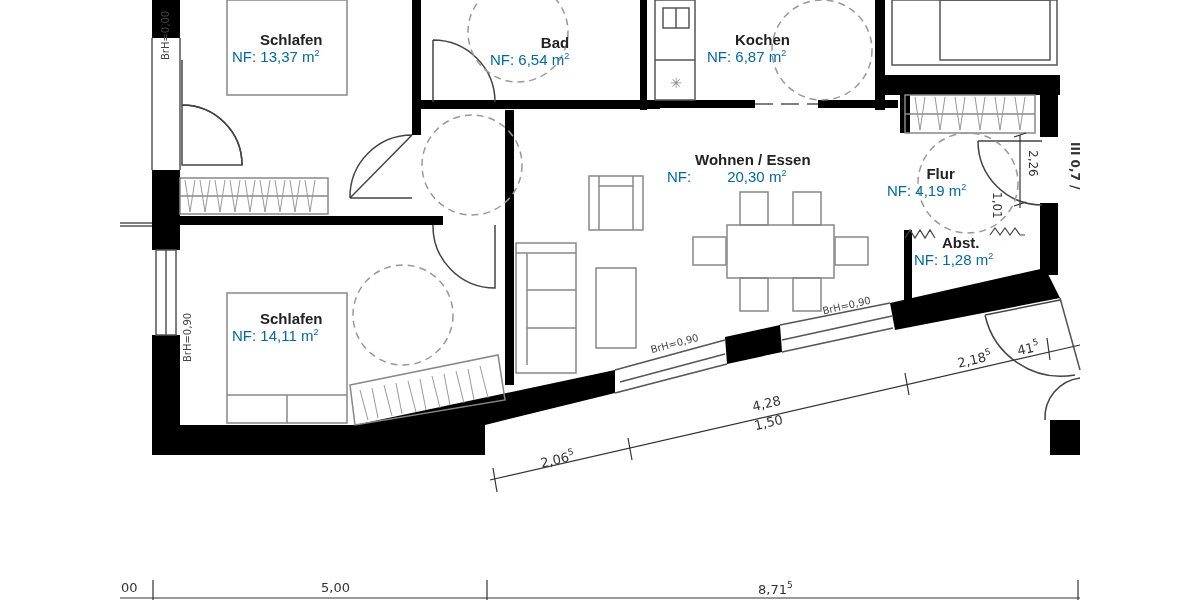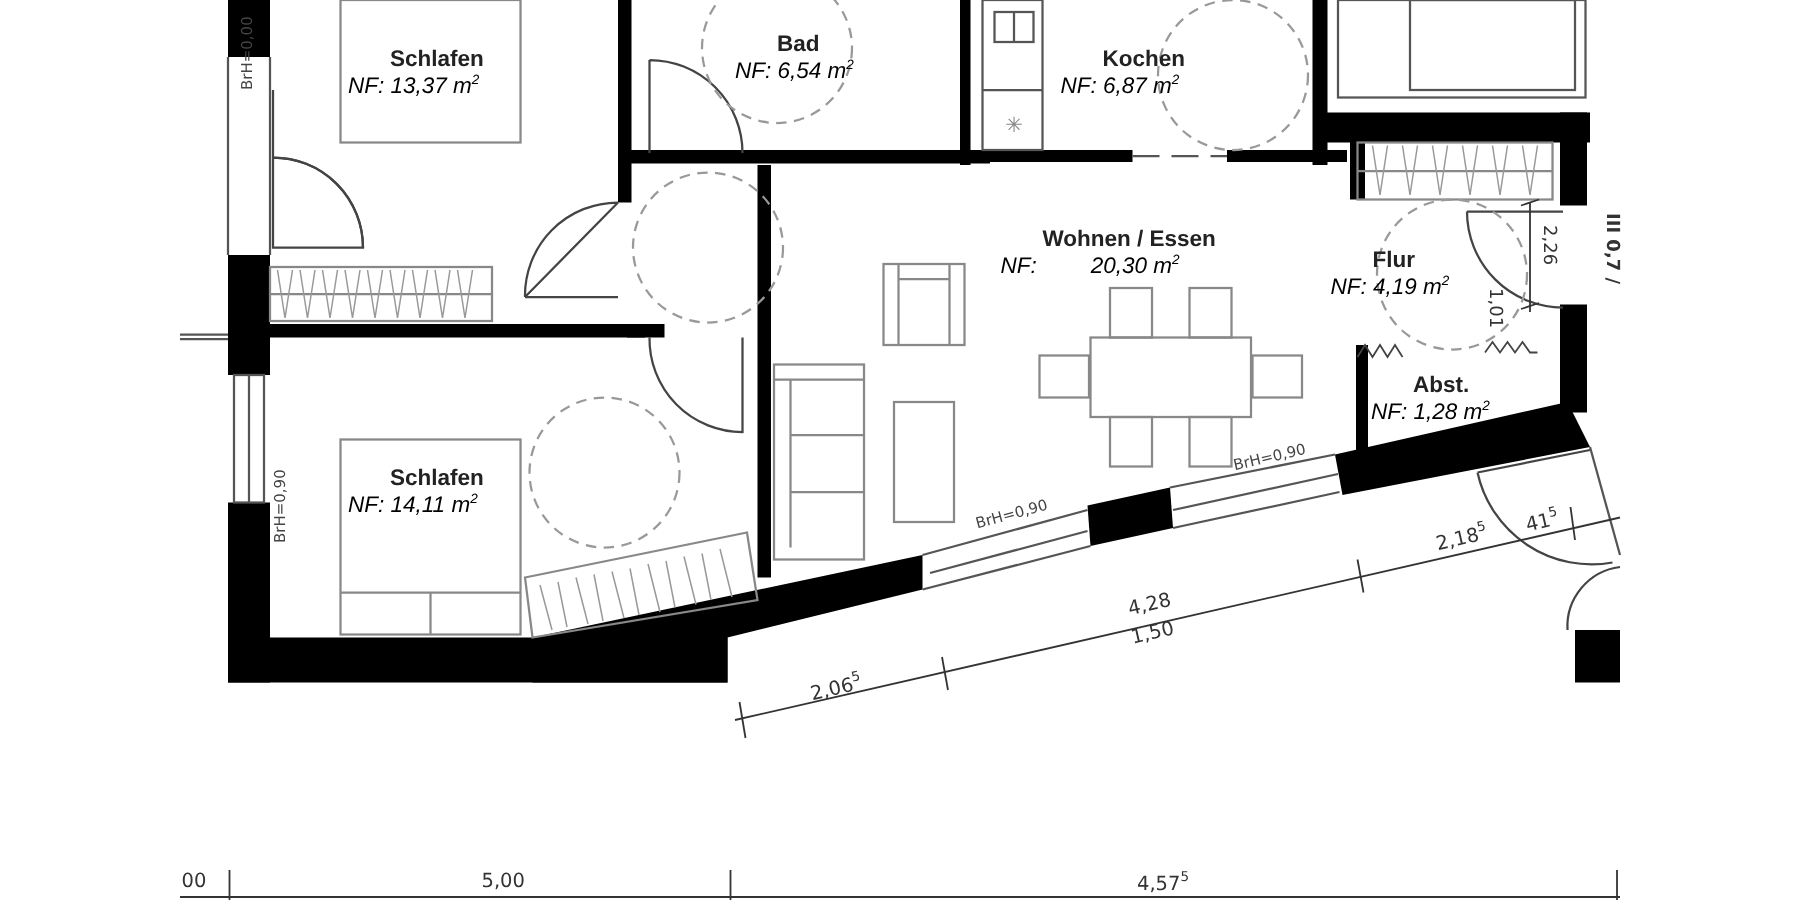--- a/index.html
+++ b/index.html
@@ -1,20 +1,20 @@
 <!DOCTYPE html>
 <html><head>
 <meta charset="utf-8">
 <style>
   html, body { margin: 0; padding: 0; background: #ffffff; }
   body { width: 1200px; height: 600px; overflow: hidden; position: relative; font-family: "Liberation Sans", sans-serif; }
   #plan { position: absolute; left: 0; top: 0; }
   .lbl { position: absolute; font-family: "Liberation Sans", sans-serif; color: #222; white-space: nowrap; }
   .room-name { font-weight: bold; font-size: 15px; margin-left: 28px; }
-  .room-area { font-size: 15px; color: #000000; font-style: italic; }
+  .room-area { font-size: 15px; color: #0369a1; }
   .sup { font-size: 9px; vertical-align: 6px; }
   .dim { font-family: "DejaVu Sans", sans-serif; font-size: 13px; color: #333; position: absolute; white-space: nowrap; }
   .dim-sm { font-size: 10px; color: #444; }
 </style>
 </head>
 <body>
 
 <svg id="plan" width="1200" height="600" viewBox="0 0 1200 600" xmlns="http://www.w3.org/2000/svg">
 
   <g fill="#000">
@@ -169,41 +169,41 @@
     <line x1="1014" y1="137" x2="1026" y2="133"></line>
     <line x1="1014" y1="206" x2="1026" y2="202"></line>
   </g>
 </svg>
 
 <div class="lbl" style="left:232px;top:31px;">
   <div class="room-name">Schlafen</div>
   <div class="room-area"><span>NF: 13,37 m</span><span class="sup">2</span></div>
 </div>
 
-<div class="lbl" style="left:490px;top:21px;">
+<div class="lbl" style="left:490px;top:34px;text-align:right;">
   <div class="room-name">Bad</div>
   <div class="room-area"><span>NF: 6,54 m</span><span class="sup">2</span></div>
 </div>
 
 <div class="lbl" style="left:707px;top:31px;">
   <div class="room-name">Kochen</div>
   <div class="room-area"><span>NF: 6,87 m</span><span class="sup">2</span></div>
 </div>
 
 <div class="lbl" style="left:667px;top:151px;">
   <div class="room-name">Wohnen / Essen</div>
   <div class="room-area"><span>NF:</span><span style="display:inline-block;width:36px;"></span><span>20,30 m</span><span class="sup">2</span></div>
 </div>
 
-<div class="lbl" style="left:887px;top:165px;">
+<div class="lbl" style="left:887px;top:165px;text-align:center;">
   <div class="room-name">Flur</div>
   <div class="room-area"><span>NF: 4,19 m</span><span class="sup">2</span></div>
 </div>
 
-<div class="lbl" style="left:914px;top:248px;">
+<div class="lbl" style="left:914px;top:234px;">
   <div class="room-name">Abst.</div>
   <div class="room-area"><span>NF: 1,28 m</span><span class="sup">2</span></div>
 </div>
 
 <div class="lbl" style="left:232px;top:310px;">
   <div class="room-name">Schlafen</div>
   <div class="room-area"><span>NF: 14,11 m</span><span class="sup">2</span></div>
 </div>
 
 <div class="dim dim-sm" style="left:160px;top:60px;transform:rotate(-90deg);transform-origin:left top;">BrH=0,00</div>
@@ -215,13 +215,13 @@
 <div class="dim" style="left:1082px;top:142px;transform:rotate(90deg);transform-origin:left top;font-size:12px;font-weight:bold;">III 0,7 /</div>
 
 <div class="dim" style="left:540px;top:450px;transform:rotate(-13deg);"><span>2,06</span><span class="sup">5</span></div>
 <div class="dim" style="left:752px;top:396px;transform:rotate(-13deg);">4,28</div>
 <div class="dim" style="left:754px;top:415px;transform:rotate(-13deg);">1,50</div>
 <div class="dim" style="left:957px;top:350px;transform:rotate(-13deg);"><span>2,18</span><span class="sup">5</span></div>
 <div class="dim" style="left:1017px;top:339px;transform:rotate(-13deg);"><span>41</span><span class="sup">5</span></div>
 
 <div class="dim" style="left:121px;top:580px;">00</div>
 <div class="dim" style="left:305px;top:580px;margin-left:16px;">5,00</div>
-<div class="dim" style="left:758px;top:580px;"><span>4,57</span><span class="sup">5</span></div>
+<div class="dim" style="left:758px;top:580px;"><span>8,71</span><span class="sup">5</span></div>
 
 </body></html>

